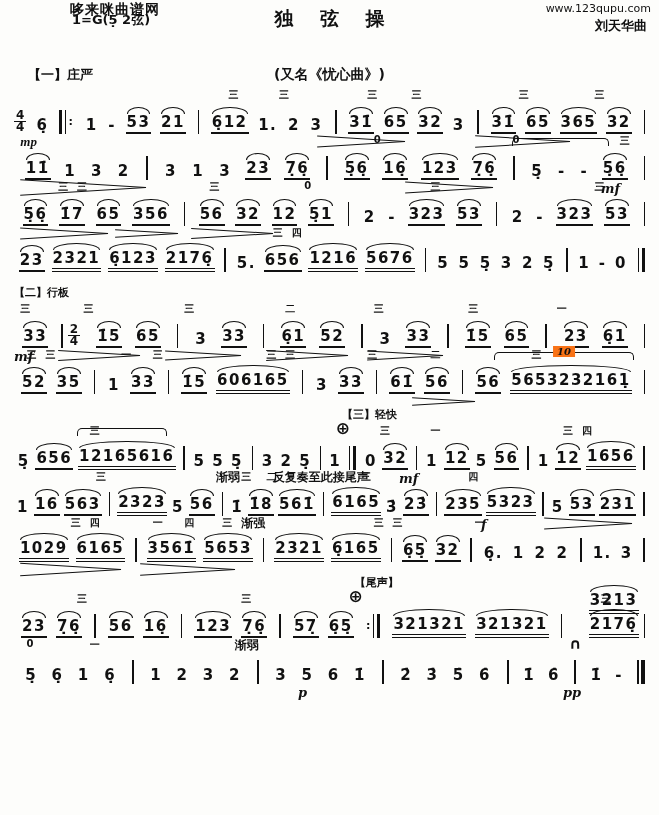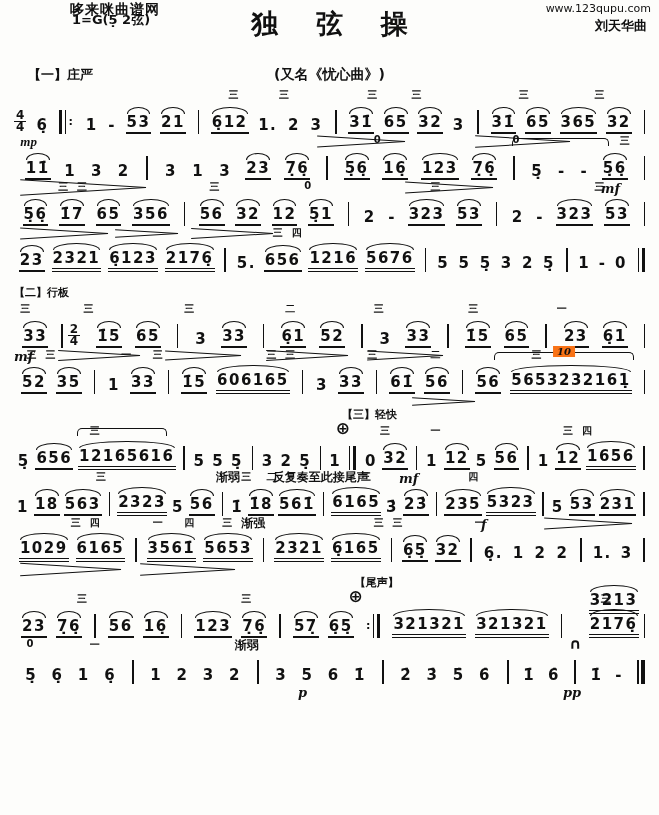--- a/index.html
+++ b/index.html
@@ -3,21 +3,21 @@
 <meta charset="utf-8">
 <style>
   html,body{margin:0;padding:0;background:#f4f4f2}
   body{width:659px;height:815px;position:relative;overflow:hidden;
        font-family:"DejaVu Sans",sans-serif;color:#111;background:#fdfdfb}
   
   .hdr{position:relative;height:66px}
   .watermark{position:absolute;top:1px;left:70px;font-size:14px;font-weight:bold;letter-spacing:1px}
   .keysig{position:absolute;top:11px;left:72px;font-size:13px;font-weight:bold}
   .title{position:absolute;top:6px;left:0;right:0;text-align:center;
-         font-size:27px;font-weight:bold;letter-spacing:1.4em;text-indent:1.4em;white-space:nowrap}
+         font-size:19px;font-weight:bold;letter-spacing:1.4em;text-indent:1.4em;white-space:nowrap}
   .site{position:absolute;top:2px;right:8px;font-size:11px}
   .composer{position:absolute;top:17px;right:12px;font-size:13px;font-weight:bold}
   .row2{position:relative;height:22px}
   .sec1{position:absolute;left:28px;top:0;font-size:13px;font-weight:bold}
   .subtitle{position:absolute;left:0;right:0;top:0;text-align:center;font-size:14px;font-weight:bold}
   
   #score{padding:0 4px}
   .system{position:relative;margin:0 10px}
   .heading{position:relative;height:17px;font-size:11px;font-weight:bold}
   .heading span{position:absolute;top:0}
@@ -451,21 +451,21 @@
         <span class="mark" style="left: 55%;">三</span>
         <span class="mark" style="left: 72%;">四</span>
         <span class="hairpin" style="left: 84%; width: 14%;">
           <i class="t"></i>
           <i class="b"></i>
         </span>
         <span class="below cn" style="left: 36%;">渐强</span>
         <span class="below dyn" style="left: 74%;">f</span>
         <span class="meas" style="flex-grow: 3;">
           <span class="grp">1</span>
-          <span class="grp u1 arc">18</span>
+          <span class="grp u1 arc">16</span>
           <span class="grp u1 arc">563</span>
         </span>
         <span class="bar"></span>
         <span class="meas" style="flex-grow: 3;">
           <span class="grp u2 arc">2323</span>
           <span class="grp">5</span>
           <span class="grp u1 arc">56</span>
         </span>
         <span class="bar"></span>
         <span class="meas" style="flex-grow: 3;">

